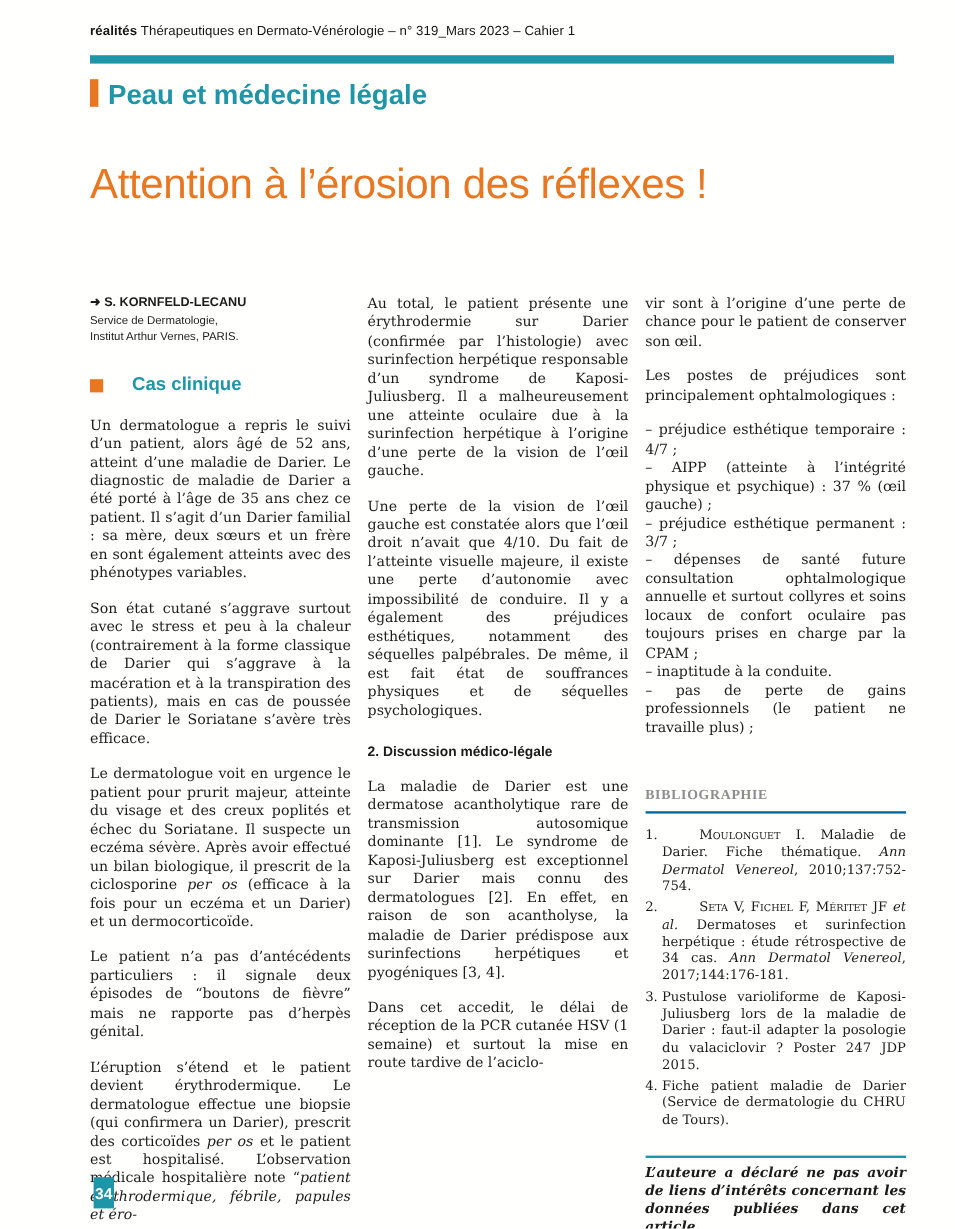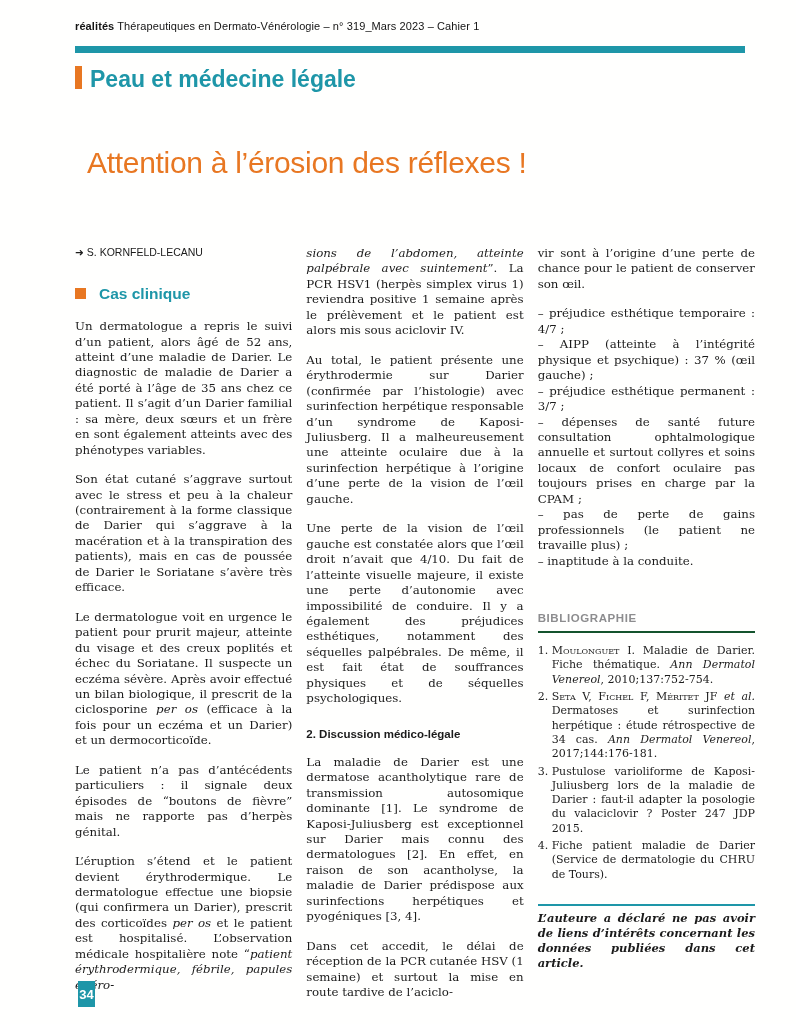--- a/index.html
+++ b/index.html
@@ -11,46 +11,46 @@
     position:absolute; left:75px; top:20px; width:680px;
     font-family:"Liberation Sans", sans-serif; font-size:11px; color:#141414;
     letter-spacing:0.1px;
   }
   .running-head .brand { font-weight:bold; }
   .top-rule { position:absolute; left:75px; top:46px; width:670px; height:7px; background:#1e96a8; }
   .rubric { position:absolute; left:75px; top:66px; display:flex; align-items:flex-start; gap:8px; }
   .rubric-bar { width:7px; height:23px; background:#e87722; }
   .rubric-label { font-family:"Liberation Sans", sans-serif; font-weight:bold; font-size:23px; color:#1e96a8; }
   .article-title {
-    position:absolute; left:75px; top:134px; margin:12px;
+    position:absolute; left:75px; top:134px; margin:0;
     font-family:"Liberation Sans", sans-serif; font-weight:normal;
-    font-size:30px; color:#e87722; letter-spacing:-0.3px;
+    font-size:35px; color:#e87722; letter-spacing:-0.3px;
   }
   .columns { position:absolute; left:75px; top:246px; width:680px; display:flex; gap:14px; }
   .col { flex:1 1 0; min-width:0; font-size:11.8px; line-height:1.31; text-align:justify; }
   .col p { margin:0 0 14px 0; }
   .it { font-style:italic; }
-  .sc { font-variant:small-caps; }
+  .sc { font-variant:small-caps;margin-left:31px; }
   .author-block { font-family:"Liberation Sans", sans-serif; text-align:left; margin-bottom:24px; }
-  .author-name { font-size:10.5px; font-weight:normal; margin-bottom:2px; }
+  .author-name { font-size:10.5px; font-weight:bold; margin-bottom:2px; }
   .author-arrow { margin-right:3px; }
   .author-affil { font-size:9.5px; line-height:1.35; color:#222; }
-  .section-head { display:flex; align-items:center; gap:13px; margin:0 0 15px 0; font-family:"Liberation Sans", sans-serif; }
+  .section-head { display:flex; align-items:center; gap:24px; margin:0 0 15px 0; font-family:"Liberation Sans", sans-serif; }
   .section-square { width:11px; height:11px; background:#e87722; flex:0 0 auto; }
   .section-label { color:#1e96a8; font-weight:bold; font-size:15.5px; }
   .subhead {
     font-family:"Liberation Sans", sans-serif; font-weight:bold; font-size:11.5px;
     margin:20px 0 13px 0; text-align:left;
   }
   .damages-intro { margin:0; }
   .damage-item { margin:0; }
   .biblio { margin-top:42px; }
   .biblio-head {
-    font-family:Liberation Sans, sans-serif; font-weight:bold; font-size:11.5px;
-    color:#8d8d8f; letter-spacing:0.6px; border-bottom:2px solid #14532d;
+    font-family:Liberation Serif, serif; font-weight:bold; font-size:11.5px;
+    color:#8d8d8f; letter-spacing:0.6px; border-bottom:2px solid #0369a1;
     padding-bottom:5px; margin-bottom:11px; text-align:left;
   }
   .ref-list { margin:0; padding:0; list-style:none; font-size:11px; line-height:1.3; }
   .ref { position:relative; padding-left:14px; margin-bottom:3px; }
   .ref-num { position:absolute; left:0; top:0; }
   .disclosure {
     margin-top:22px; border-top:2px solid #1e96a8; padding-top:5px;
     font-weight:bold; font-style:italic; font-size:11.5px; text-align:justify;
   }
   .page-number {
@@ -73,49 +73,53 @@
     <span class="rubric-label">Peau et médecine légale</span>
   </div>
 
   <h1 class="article-title">Attention à l’érosion des réflexes !</h1>
 
   <div class="columns">
 
     <div class="col">
       <div class="author-block">
         <div class="author-name"><span class="author-arrow">➜</span><span>S. KORNFELD-LECANU</span></div>
+        <div class="author-affil">
+          <div>Service de Dermatologie,</div>
+          <div>Institut Arthur Vernes, PARIS.</div>
+        </div>
       </div>
       <div class="section-head">
         <span class="section-square"></span>
         <span class="section-label">Cas clinique</span>
       </div>
       <p><span>Un dermatologue a repris le suivi d’un patient, alors âgé de 52 ans, atteint d’une maladie de Darier. Le diagnostic de maladie de Darier a été porté à l’âge de 35 ans chez ce patient. Il s’agit d’un Darier familial : sa mère, deux sœurs et un frère en sont également atteints avec des phénotypes variables.</span></p>
       <p><span>Son état cutané s’aggrave surtout avec le stress et peu à la chaleur (contrairement à la forme classique de Darier qui s’aggrave à la macération et à la transpiration des patients), mais en cas de poussée de Darier le Soriatane s’avère très efficace.</span></p>
       <p><span>Le dermatologue voit en urgence le patient pour prurit majeur, atteinte du visage et des creux poplités et échec du Soriatane. Il suspecte un eczéma sévère. Après avoir effectué un bilan biologique, il prescrit de la ciclosporine </span><span class="it">per os</span><span> (efficace à la fois pour un eczéma et un Darier) et un dermocorticoïde.</span></p>
       <p><span>Le patient n’a pas d’antécédents particuliers : il signale deux épisodes de “boutons de fièvre” mais ne rapporte pas d’herpès génital.</span></p>
       <p><span>L’éruption s’étend et le patient devient érythrodermique. Le dermatologue effectue une biopsie (qui confirmera un Darier), prescrit des corticoïdes </span><span class="it">per os</span><span> et le patient est hospitalisé. L’observation médicale hospitalière note “</span><span class="it">patient érythrodermique, fébrile, papules et éro-</span></p>
     </div>
 
     <div class="col">
-      <p><span class="it">sions de l’abdomen, atteinte palpébrale avec suintement</span><span>”. La PCR HSV1 (herpès simplex virus 1) reviendra positive 1 semaine après le prélèvement et le patient est alors mis sous aciclovir IV.</span></p>
       <p><span>Au total, le patient présente une érythrodermie sur Darier (confirmée par l’histologie) avec surinfection herpétique responsable d’un syndrome de Kaposi-Juliusberg. Il a malheureusement une atteinte oculaire due à la surinfection herpétique à l’origine d’une perte de la vision de l’œil gauche.</span></p>
       <p><span>Une perte de la vision de l’œil gauche est constatée alors que l’œil droit n’avait que 4/10. Du fait de l’atteinte visuelle majeure, il existe une perte d’autonomie avec impossibilité de conduire. Il y a également des préjudices esthétiques, notamment des séquelles palpébrales. De même, il est fait état de souffrances physiques et de séquelles psychologiques.</span></p>
       <h3 class="subhead">2. Discussion médico-légale</h3>
       <p><span>La maladie de Darier est une dermatose acantholytique rare de transmission autosomique dominante [1]. Le syndrome de Kaposi-Juliusberg est exceptionnel sur Darier mais connu des dermatologues [2]. En effet, en raison de son acantholyse, la maladie de Darier prédispose aux surinfections herpétiques et pyogéniques [3, 4].</span></p>
       <p><span>Dans cet accedit, le délai de réception de la PCR cutanée HSV (1 semaine) et surtout la mise en route tardive de l’aciclo-</span></p>
     </div>
 
     <div class="col">
       <p><span>vir sont à l’origine d’une perte de chance pour le patient de conserver son œil.</span></p>
+      <p class="damages-intro">Les postes de préjudices sont principalement ophtalmologiques :</p>
       <div class="damage-item">– préjudice esthétique temporaire : 4/7 ;</div>
       <div class="damage-item">– AIPP (atteinte à l’intégrité physique et psychique) : 37 % (œil gauche) ;</div>
       <div class="damage-item">– préjudice esthétique permanent : 3/7 ;</div>
       <div class="damage-item">– dépenses de santé future consultation ophtalmologique annuelle et surtout collyres et soins locaux de confort oculaire pas toujours prises en charge par la CPAM ;</div>
+      <div class="damage-item">– inaptitude à la conduite.</div>
       <div class="damage-item">– pas de perte de gains professionnels (le patient ne travaille plus) ;</div>
-      <div class="damage-item">– inaptitude à la conduite.</div>
 
       <div class="biblio">
         <div class="biblio-head">BIBLIOGRAPHIE</div>
         <ol class="ref-list">
           <li class="ref"><span class="ref-num">1.</span><span><span class="sc">Moulonguet I.</span><span> Maladie de Darier. Fiche thématique. </span><span class="it">Ann Dermatol Venereol</span><span>, 2010;137:752-754.</span></span></li>
           <li class="ref"><span class="ref-num">2.</span><span><span class="sc">Seta V, Fichel F, Méritet JF</span><span> </span><span class="it">et al.</span><span> Dermatoses et surinfection herpétique : étude rétrospective de 34 cas. </span><span class="it">Ann Dermatol Venereol</span><span>, 2017;144:176-181.</span></span></li>
           <li class="ref"><span class="ref-num">3.</span><span><span>Pustulose varioliforme de Kaposi-Juliusberg lors de la maladie de Darier : faut-il adapter la posologie du valaciclovir ? Poster 247 JDP 2015.</span></span></li>
           <li class="ref"><span class="ref-num">4.</span><span><span>Fiche patient maladie de Darier (Service de dermatologie du CHRU de Tours).</span></span></li>
         </ol>
       </div>

